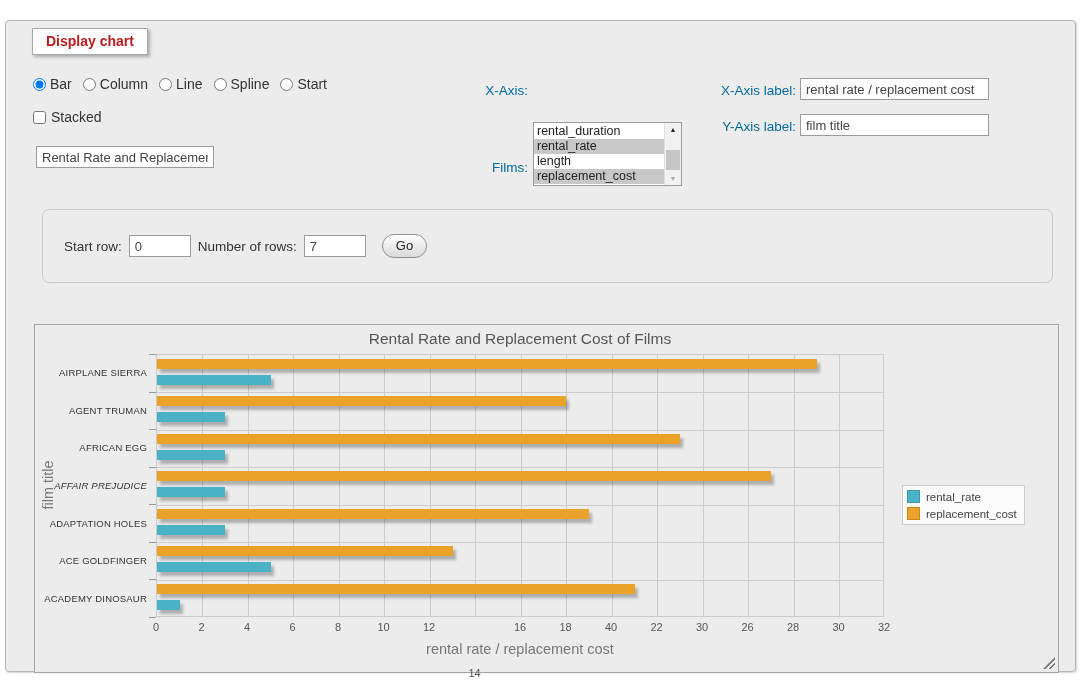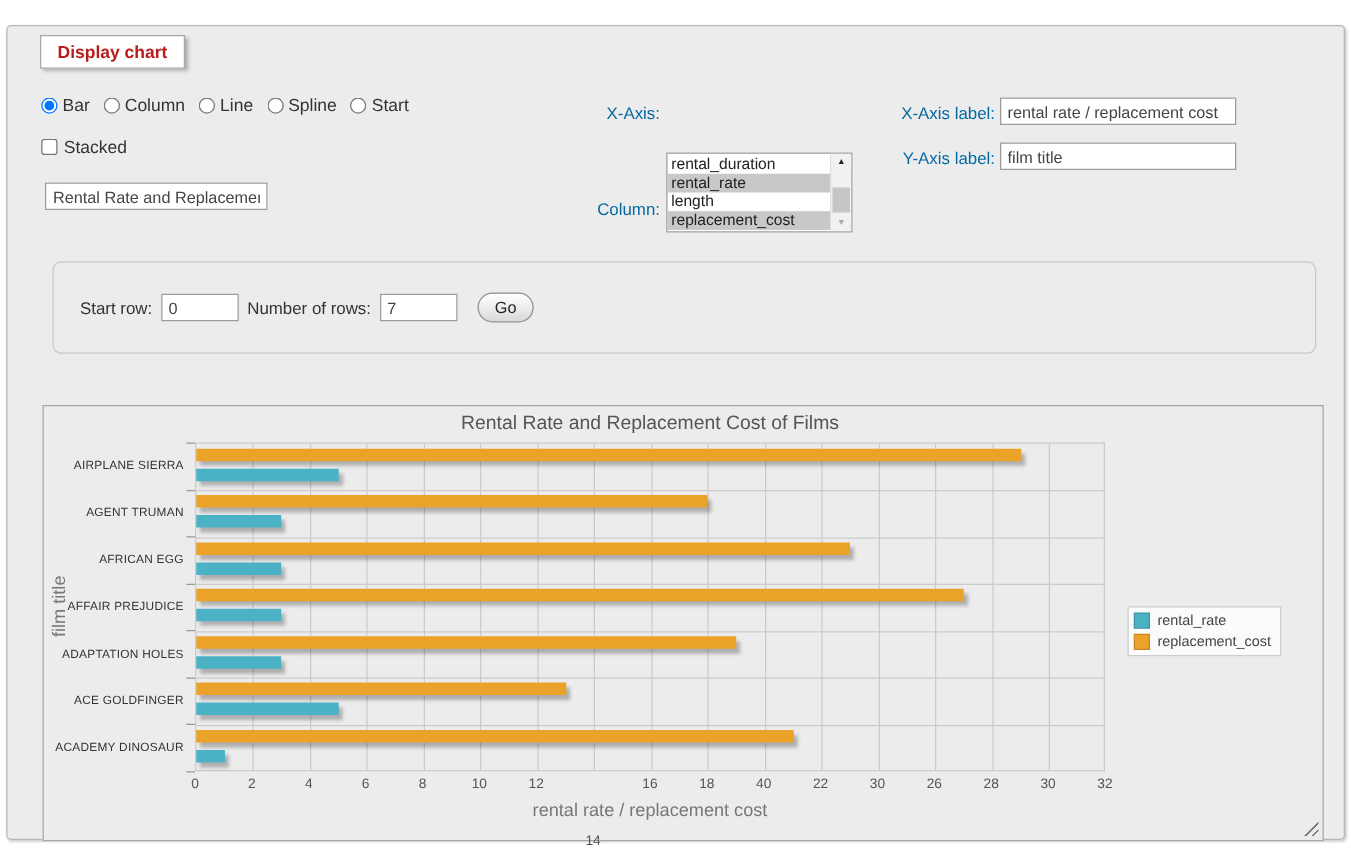--- a/index.html
+++ b/index.html
@@ -130,21 +130,21 @@
 
   <label class="stacked-row">
     <input type="checkbox" id="stackedCheckbox" style="">
     <span>Stacked</span>
   </label>
 
   <input type="text" class="title-input" value="Rental Rate and Replacement Cost of Films" style="">
 
   <div class="ctrl-label lbl-xaxis">X-Axis:</div>
 
-  <div class="ctrl-label lbl-series">Column:</div>
+  <div class="ctrl-label lbl-series">Films:</div>
   <div class="listbox">
     <div class="listbox-options" id="seriesOptions">
         <div class="lb-option">rental_duration</div>
         <div class="lb-option selected">rental_rate</div>
         <div class="lb-option">length</div>
         <div class="lb-option selected">replacement_cost</div>
       </div>
     <div class="listbox-scrollbar">
       <div class="sb-btn up">▲</div>
       <div class="sb-track">
@@ -241,18 +241,18 @@
       <div class="ytick" style="top: 66.5714px;"></div>
       <div class="ytick" style="top: 104.143px;"></div>
       <div class="ytick" style="top: 141.714px;"></div>
       <div class="ytick" style="top: 179.286px;"></div>
       <div class="ytick" style="top: 216.857px;"></div>
       <div class="ytick" style="top: 254.429px;"></div>
       <div class="ytick" style="top: 292px;"></div>
       <div class="cat-label" style="top: 42.2857px;">AIRPLANE SIERRA</div>
       <div class="cat-label" style="top: 79.8571px;">AGENT TRUMAN</div>
       <div class="cat-label" style="top: 117.429px;">AFRICAN EGG</div>
-      <div class="cat-label" style="top: 155px;">AFFAIR PREJUDICE</div>
+      <div class="cat-label" style="top: 155px; font-style: italic;">AFFAIR PREJUDICE</div>
       <div class="cat-label" style="top: 192.571px;">ADAPTATION HOLES</div>
       <div class="cat-label" style="top: 230.143px;">ACE GOLDFINGER</div>
       <div class="cat-label" style="top: 267.714px;">ACADEMY DINOSAUR</div>
     </div>
 </div>
 
 </body></html>

